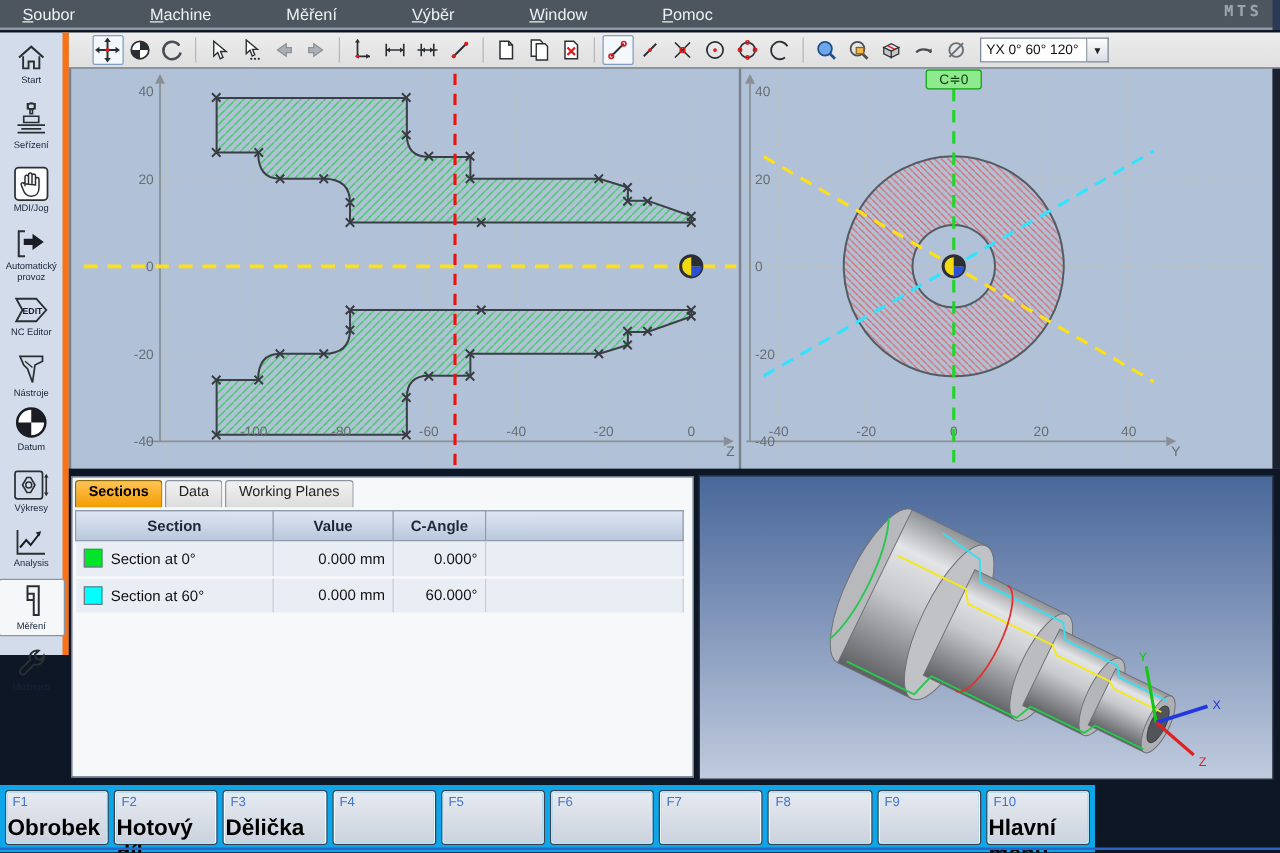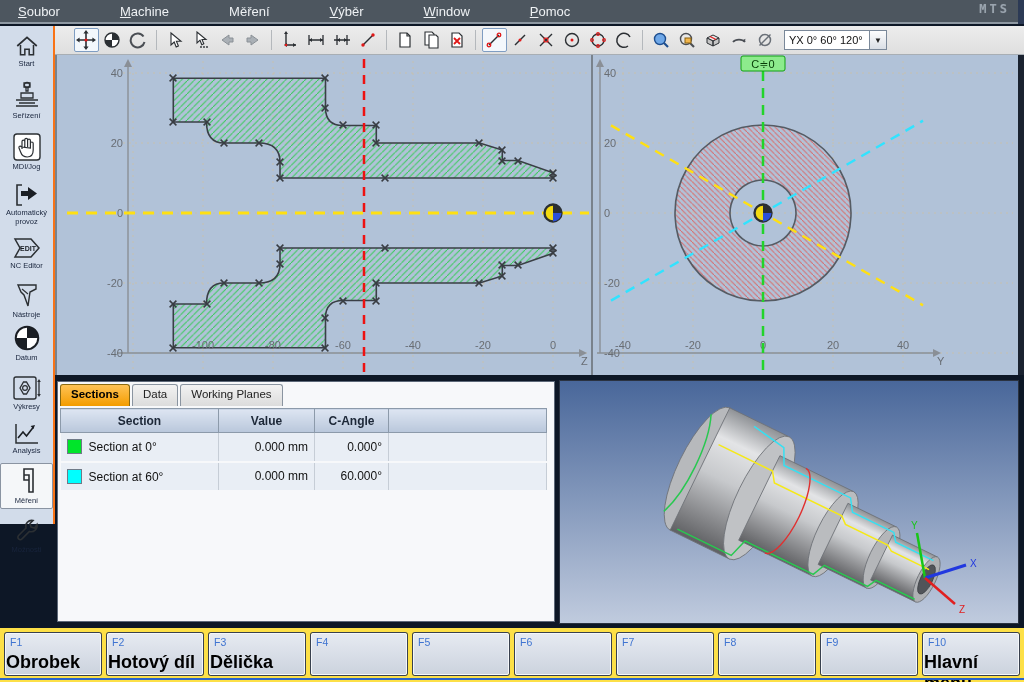--- a/index.html
+++ b/index.html
@@ -29,21 +29,21 @@
   .tsep { width:1px; height:20px; background:#b4b8bc; margin:0 5px; }
   .combo { display:flex; margin-left:6px; }
   .combo-field { width:86px; height:20px; background:#fff; border:1px solid #7a8899;
     font-size:11px; color:#111; display:flex; align-items:center; padding-left:4px; }
   .combo-btn { width:17px; height:20px; background:linear-gradient(#fdfdfd,#d9dee5);
     border:1px solid #7a8899; border-left:none; font-size:8px; color:#222;
     display:flex; align-items:center; justify-content:center; }
 
   
   .sidebar { position:absolute; left:0; top:26px; width:55px; height:498px;
-    background:#d2dcea; border-right:2px solid #f97316; display:flex; flex-direction:column; align-items:center; }
+    background:#d2dcea; border-right:5px solid #f97316; display:flex; flex-direction:column; align-items:center; }
   .side-item { width:53px; display:flex; flex-direction:column; align-items:center; padding:2px 0; }
   .side-item svg { display:block; }
   .side-label { font-size:7.5px; color:#18243c; text-align:center; line-height:1.15; margin-top:1px; }
   .side-item.sel { background:#f5f7f9; border:1px solid #8a94a2; border-radius:2px; }
   .sgap { height:56px; }
 
   
   .plots-row { position:absolute; left:55px; top:55px; width:969px; height:320px; background:#79828c;padding-left:36px; }
   .plot { position:absolute; top:0; height:320px; background:#b1c2d8; }
   .plot-left  { left:2px;  width:534px; }
@@ -67,21 +67,21 @@
     font-size:12px; color:#111; height:29px; padding:0 6px; }
   .stable td.num { text-align:right; }
   .swatch { display:inline-block; width:15px; height:15px; border:1px solid #6f7a88;
     vertical-align:-3px; margin-right:7px; }
   .c-section { width:158px; } .c-value { width:96px; } .c-angle { width:74px; } .c-extra { width:158px; }
 
   .view3d { position:absolute; left:504px; top:5px; width:460px; height:244px;
     border:1px solid #2a3240; }
 
   
-  .fbar { position:absolute; left:0; top:628px; width:1024px; height:54px; background:#fde047;
+  .fbar { position:absolute; left:0; top:628px; width:876px; height:54px; background:#0ea5e9;
     display:flex; align-items:flex-start; padding:5px 2px 0 2px; }
   .fbar::after { content:""; position:absolute; left:0; bottom:2px; width:1024px; height:2px; background:#2b63c8; }
   .fkey { width:96px; height:42px; margin:0 3px; background:linear-gradient(#e6eaf1,#ccd3de);
     border:1px solid #f5f7fa; box-shadow:0 0 0 1px #39414e; border-radius:2px; position:relative; }
   .fkey-id { position:absolute; left:4px; top:2px; font-size:10.5px; color:#3f74d1; }
   .fkey-label { position:absolute; left:0; right:0; top:18px; text-align:left;
     font-size:18px; font-weight:bold; color:#000; }
 
   text { font-family:"Liberation Sans", sans-serif; }
 </style>

